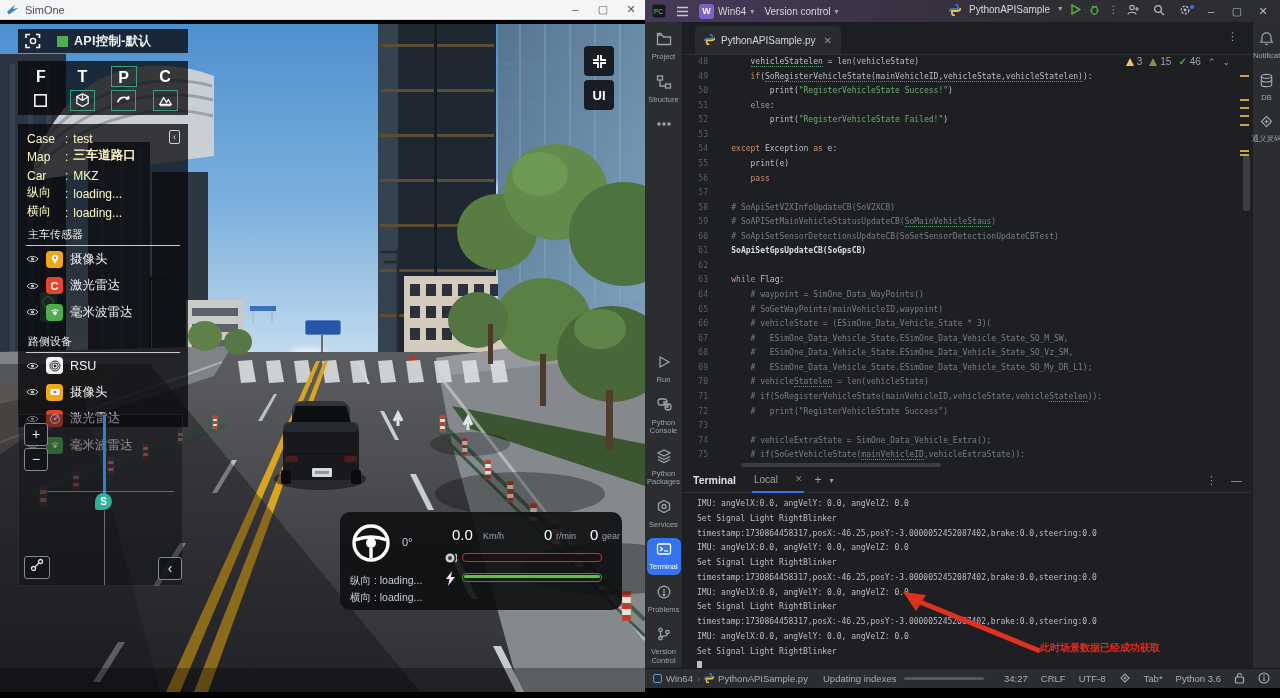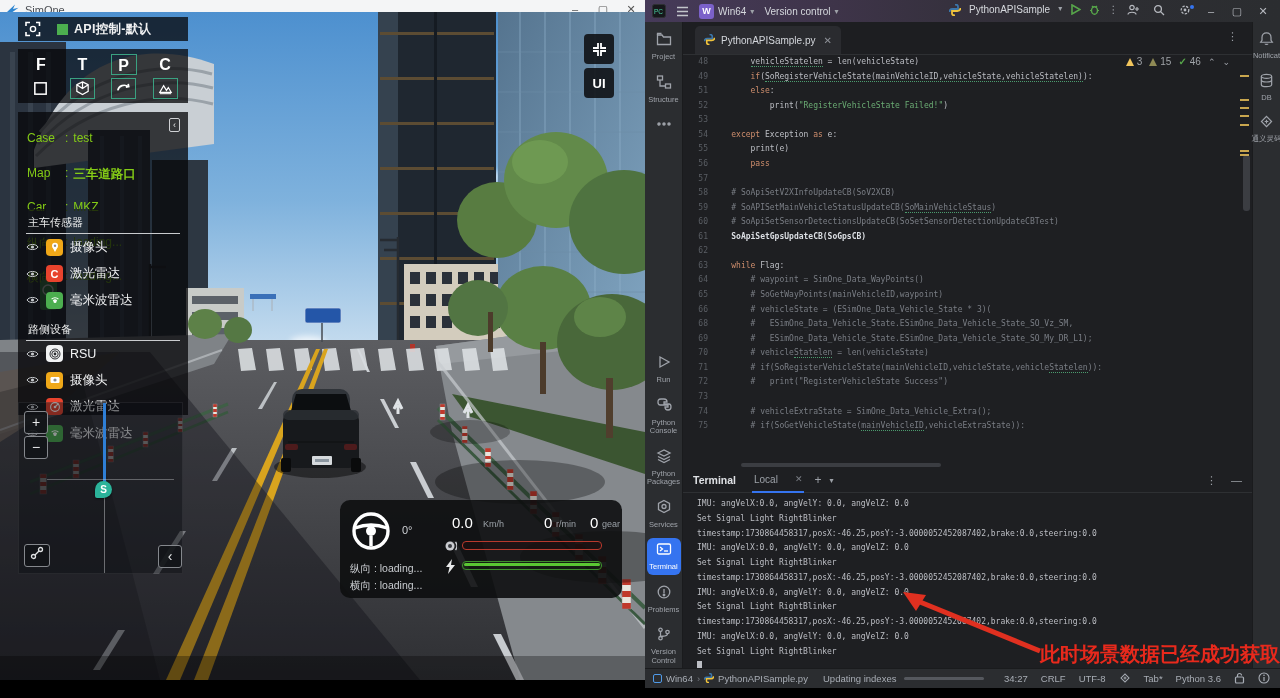--- a/index.html
+++ b/index.html
@@ -7,39 +7,39 @@
   #root { position:relative; width:1280px; height:698px; overflow:hidden;
           font-family:"Liberation Sans", sans-serif; }
 
   
   #simone { position:absolute; left:0; top:0; width:645px; height:688px; }
   .so-titlebar { position:absolute; left:0; top:0; width:645px; height:20px; background:#f4f5f6;
                  display:flex; align-items:center; border-bottom:1px solid #d8dadc; }
   .so-title { font-size:11px; color:#4a4d52; margin-left:6px; }
   .so-controls { margin-left:auto; display:flex; }
   .so-controls span { width:28px; text-align:center; font-size:11px; color:#555; line-height:19px; }
-  #viewport { position:absolute; left:0; top:12px; width:645px; height:668px; overflow:hidden; background:#333; }
+  #viewport { position:absolute; left:0; top:24px; width:645px; height:668px; overflow:hidden; background:#333; }
   #scene { position:absolute; left:0; top:0; z-index:1; }
 
   .ovl { position:absolute; z-index:3; }
   .panel { background:rgba(6,7,9,0.76); color:#f0f1f2; }
 
   .api-panel { left:18px; top:5px; width:170px; height:24px; display:flex; align-items:center; gap:6px; padding:0 7px; }
   .api-green { width:11px; height:11px; background:#4cae4f; margin-left:10px; }
   .api-label { font-size:12.5px; font-weight:bold; letter-spacing:.3px; }
 
   .view-toolbar { left:18px; top:37px; width:170px; height:54px; padding:3px 10px; }
   .vt-row { display:flex; justify-content:space-between; align-items:center; height:24px; }
   .vt-letter { font-size:16px; font-weight:bold; color:#fff; width:26px; height:21px; text-align:center; line-height:21px; }
   .vt-letter.active { border:1.5px solid #3aa181; }
   .vt-icon { width:25px; height:21px; display:flex; align-items:center; justify-content:center; }
   .vt-icon.boxed { border:1.5px solid #3aa181; }
 
   .info-panel { left:18px; top:100px; width:170px; height:97px; padding:3px 9px; }
-  .info-row { display:flex; font-size:12px; height:18.5px; align-items:flex-start; color:#84cc16;margin-top:16px; }
+  .info-row { display:flex; font-size:12px; height:18.5px; align-items:flex-end; color:#fef9c3; }
   .info-row .lb { width:36px; }
   .info-row .sep { margin:0 5px 0 2px; }
   .info-row .val.strong { font-weight:bold; font-size:12.5px; }
   .collapse-btn { position:absolute; right:8px; top:6px; width:11px; height:14px; border:1px solid #cfd1d4;
                   border-radius:2px; color:#e5e6e8; font-size:9px; line-height:13px; text-align:center; }
 
   .sensor-panel { left:18px; top:197px; width:170px; height:206px; padding:4px 8px 0 8px; }
   .sg-header { font-size:11px; color:#eceded; padding:2px 0 3px 2px; border-bottom:1px solid #c9cbce; }
   .sensor-row { display:flex; align-items:center; height:26.5px; gap:7px; }
   .badge { width:17px; height:17px; border-radius:4px; display:flex; align-items:center; justify-content:center;
@@ -133,21 +133,21 @@
                border-top:1px solid #1a1b1d; display:flex; align-items:center; font-size:9.5px; color:#a8adb5; }
   .crumb { display:flex; align-items:center; gap:4px; margin-left:8px; }
   .sb-progress { position:absolute; left:178px; display:flex; align-items:center; gap:8px; }
   .progress-track { width:80px; height:3px; border-radius:2px; background:#55585e; }
   .sb-items { margin-left:auto; display:flex; align-items:center; gap:13px; padding-right:10px; }
 
   #bottom-strip { position:absolute; left:0; top:688px; width:1280px; height:10px; background:#000; }
 
   
   #annot-svg { position:absolute; left:0; top:0; z-index:50; pointer-events:none; }
-  #annot-text { position:absolute; left:1040px; top:641px; z-index:50; color:#e8291c; font-size:20px;
+  #annot-text { position:absolute; left:1040px; top:641px; z-index:50; color:#e8291c; font-size:10px;
                 font-weight:bold; white-space:nowrap;font-family:Liberation Serif, serif; }
   .icon-sq { width:9px; height:9px; border:1.5px solid #4f9ae8; border-radius:2px; }
 </style>
 </head>
 <body>
 
 <div id="root">
 
   <section id="simone">
     <div class="so-titlebar">
@@ -797,36 +797,38 @@
               <path d="M6,8 h4 M8,6 v4"></path>
             </svg></span>
           <div class="stripe-label">通义灵码</div>
         </div>
       </div>
 
     <div id="editor">
       <div>
           <div class="cl"><span class="ln">48</span><span class="code"><span class="tk-p">        </span><span class="tk-p tk-u">vehicleStatelen</span><span class="tk-p"> = len(vehicleState)</span></span></div>
           <div class="cl"><span class="ln">49</span><span class="code"><span class="tk-p">        </span><span class="tk-k">if</span><span class="tk-p">(</span><span class="tk-p tk-u">SoRegisterVehicleState(mainVehicleID,vehicleState,vehicleStatelen)</span><span class="tk-p">):</span></span></div>
+          <div class="cl"><span class="ln">50</span><span class="code"><span class="tk-p">            print(</span><span class="tk-s">"RegisterVehicleState Success!"</span><span class="tk-p">)</span></span></div>
           <div class="cl"><span class="ln">51</span><span class="code"><span class="tk-p">        </span><span class="tk-k">else</span><span class="tk-p">:</span></span></div>
           <div class="cl"><span class="ln">52</span><span class="code"><span class="tk-p">            print(</span><span class="tk-s">"RegisterVehicleState Failed!"</span><span class="tk-p">)</span></span></div>
           <div class="cl"><span class="ln">53</span><span class="code"></span></div>
           <div class="cl"><span class="ln">54</span><span class="code"><span class="tk-p">    </span><span class="tk-k">except</span><span class="tk-p"> Exception </span><span class="tk-k">as</span><span class="tk-p"> e:</span></span></div>
           <div class="cl"><span class="ln">55</span><span class="code"><span class="tk-p">        print(e)</span></span></div>
           <div class="cl"><span class="ln">56</span><span class="code"><span class="tk-p">        </span><span class="tk-k">pass</span></span></div>
           <div class="cl"><span class="ln">57</span><span class="code"></span></div>
           <div class="cl"><span class="ln">58</span><span class="code"><span class="tk-p">    </span><span class="tk-c"># SoApiSetV2XInfoUpdateCB(SoV2XCB)</span></span></div>
           <div class="cl"><span class="ln">59</span><span class="code"><span class="tk-p">    </span><span class="tk-c"># SoAPISetMainVehicleStatusUpdateCB(</span><span class="tk-c tk-u">SoMainVehicleStaus</span><span class="tk-c">)</span></span></div>
           <div class="cl"><span class="ln">60</span><span class="code"><span class="tk-p">    </span><span class="tk-c"># SoApiSetSensorDetectionsUpdateCB(SoSetSensorDetectionUpdateCBTest)</span></span></div>
           <div class="cl"><span class="ln">61</span><span class="code"><span class="tk-p">    </span><span class="tk-b">SoApiSetGpsUpdateCB(SoGpsCB)</span></span></div>
           <div class="cl"><span class="ln">62</span><span class="code"></span></div>
           <div class="cl"><span class="ln">63</span><span class="code"><span class="tk-p">    </span><span class="tk-k">while</span><span class="tk-p"> Flag:</span></span></div>
           <div class="cl"><span class="ln">64</span><span class="code"><span class="tk-p">        </span><span class="tk-c"># waypoint = SimOne_Data_WayPoints()</span></span></div>
           <div class="cl"><span class="ln">65</span><span class="code"><span class="tk-p">        </span><span class="tk-c"># SoGetWayPoints(mainVehicleID,waypoint)</span></span></div>
           <div class="cl"><span class="ln">66</span><span class="code"><span class="tk-p">        </span><span class="tk-c"># vehicleState = (ESimOne_Data_Vehicle_State * 3)(</span></span></div>
+          <div class="cl"><span class="ln">67</span><span class="code"><span class="tk-p">        </span><span class="tk-c">#   ESimOne_Data_Vehicle_State.ESimOne_Data_Vehicle_State_SO_M_SW,</span></span></div>
           <div class="cl"><span class="ln">68</span><span class="code"><span class="tk-p">        </span><span class="tk-c">#   ESimOne_Data_Vehicle_State.ESimOne_Data_Vehicle_State_SO_Vz_SM,</span></span></div>
           <div class="cl"><span class="ln">69</span><span class="code"><span class="tk-p">        </span><span class="tk-c">#   ESimOne_Data_Vehicle_State.ESimOne_Data_Vehicle_State_SO_My_DR_L1);</span></span></div>
           <div class="cl"><span class="ln">70</span><span class="code"><span class="tk-p">        </span><span class="tk-c"># vehicle</span><span class="tk-c tk-u">Statelen</span><span class="tk-c"> = len(vehicleState)</span></span></div>
           <div class="cl"><span class="ln">71</span><span class="code"><span class="tk-p">        </span><span class="tk-c"># if(SoRegisterVehicleState(mainVehicleID,vehicleState,vehicle</span><span class="tk-c tk-u">Statelen</span><span class="tk-c">)):</span></span></div>
           <div class="cl"><span class="ln">72</span><span class="code"><span class="tk-p">        </span><span class="tk-c">#   print("RegisterVehicleState Success")</span></span></div>
           <div class="cl"><span class="ln">73</span><span class="code"></span></div>
           <div class="cl"><span class="ln">74</span><span class="code"><span class="tk-p">        </span><span class="tk-c"># vehicleExtraState = SimOne_Data_Vehicle_Extra();</span></span></div>
           <div class="cl"><span class="ln">75</span><span class="code"><span class="tk-p">        </span><span class="tk-c"># if(SoGetVehicleState(</span><span class="tk-c tk-u">mainVehicleID</span><span class="tk-c">,vehicleExtraState)):</span></span></div>
         </div>
       <div class="inspections">

